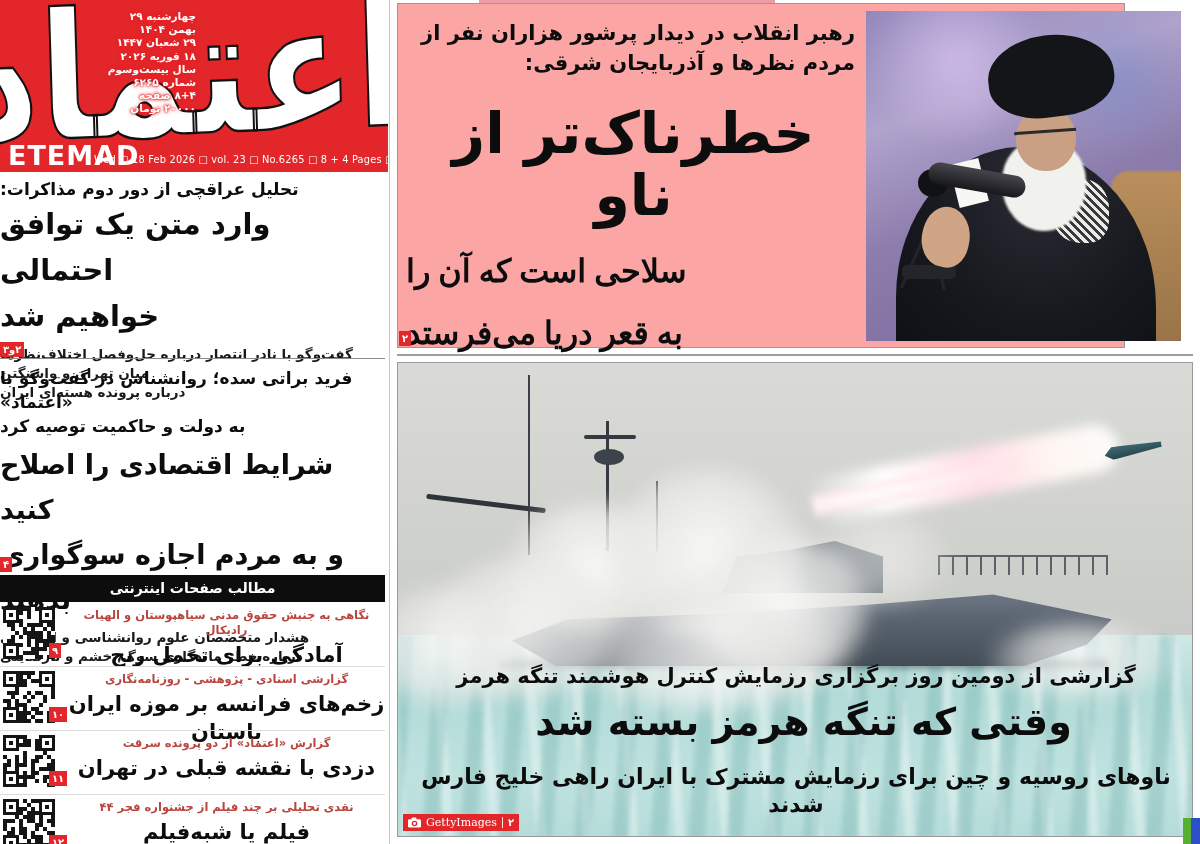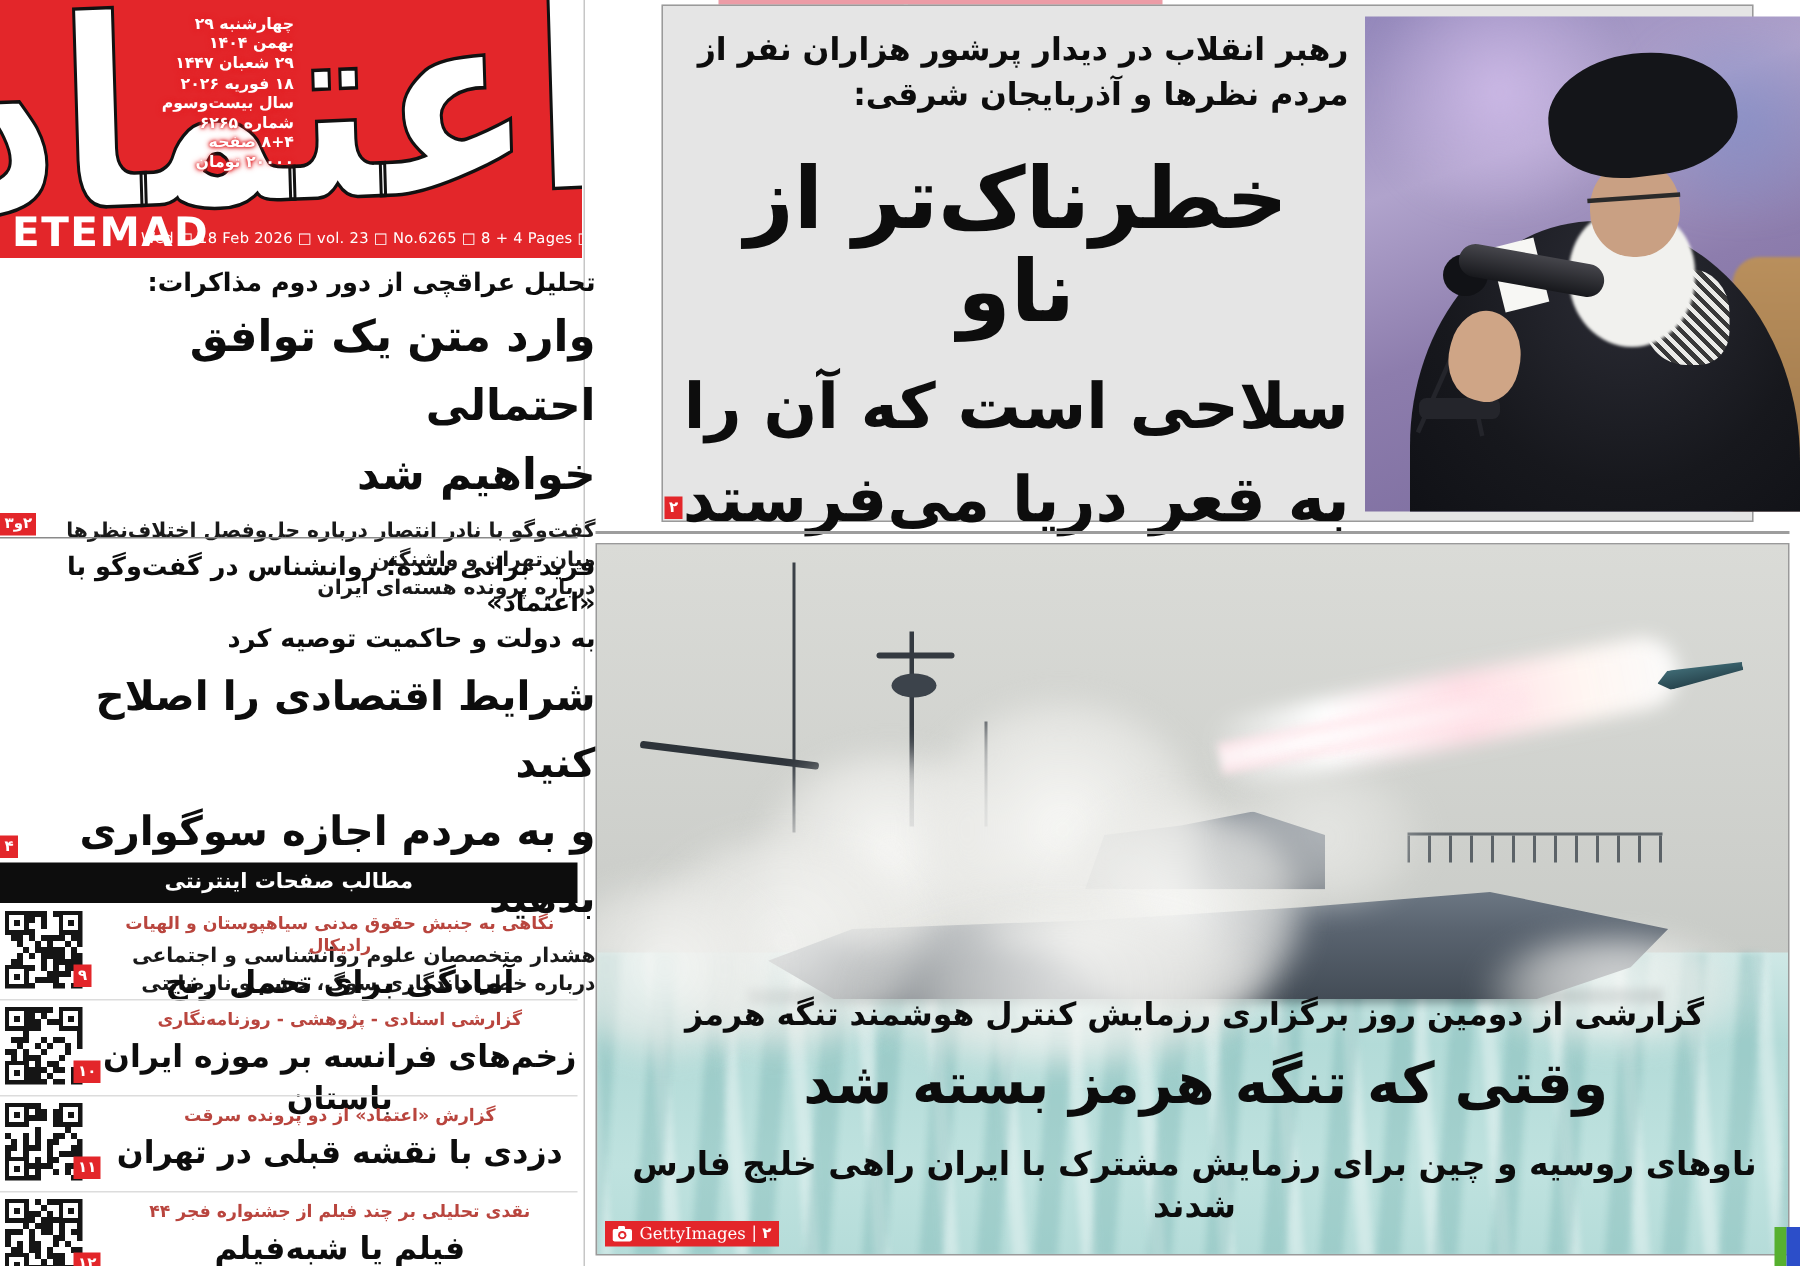--- a/index.html
+++ b/index.html
@@ -17,21 +17,21 @@
     -webkit-text-stroke:2px #111; transform:scaleY(1.18) rotate(-2deg); z-index:1; }
   .m-dates { position:absolute; left:100px; top:10px; width:96px; z-index:2;
     color:#fff; font-size:10.5px; font-weight:bold; line-height:13.2px; text-align:right;
     text-shadow:0 0 4px #e3262a,0 0 3px #e3262a,0 0 2px #e3262a; }
   .m-etemad { position:absolute; left:8px; bottom:1px; z-index:2; color:#fff;
     font-size:27px; font-weight:bold; letter-spacing:1px; }
   .m-info { position:absolute; left:94px; bottom:7px; z-index:2; color:#fff;
     font-size:9.8px; direction:ltr; letter-spacing:.2px; white-space:nowrap; }
   
   .col-divider { position:absolute; left:389px; top:0; width:1px; height:844px; background:#c6c6c6; }
-  .article { position:absolute; left:0; width:385px; text-align:right; color:#0d0d0d;margin-left:12px; }
+  .article { position:absolute; left:0; width:385px; text-align:left; color:#0d0d0d; }
   .a-kicker { font-size:17px; font-weight:bold; line-height:24px; }
   .a-headline { font-size:29px; font-weight:bold; line-height:46px; }
   .a2 .a-headline { font-size:27px; line-height:45px; }
   .a-deck { font-size:13.5px; font-weight:bold; line-height:19px; color:#1a1a1a; margin-top:6px; }
   .badge { position:absolute; background:#e3262a; color:#fff; font-size:10px;
     font-weight:bold; line-height:13px; padding:1px 3px; z-index:3; text-align:center; }
   .rule { position:absolute; background:#8a8a8a; }
   .black-bar { position:absolute; left:0; top:575px; width:385px; height:27px;
     background:#0d0d0d; color:#fff; font-size:14px; font-weight:bold;
     line-height:27px; text-align:center; }
@@ -45,25 +45,25 @@
   .w-headline { margin-left:68px; margin-top:3px; text-align:center;
     color:#0d0d0d; font-size:21px; font-weight:bold; line-height:28px; }
   .wsep { position:absolute; left:0; width:385px; height:1px; background:#dcdcdc; }
   
   .top-banner { position:absolute; left:479px; top:0; width:296px; height:13px;
     background:#ec9ca6; overflow:hidden; text-align:center; }
   .top-banner span { display:inline-block; margin-top:-7px; color:#fff;
     font-size:16px; font-weight:bold; line-height:22px; }
   
   .lead-block { position:absolute; left:397px; top:3px; width:728px; height:345px;
-    border:1px solid #9a9a9a; background:#e5e5e5;margin-left:44px; }
+    border:1px solid #9a9a9a; background:#fca5a5; }
   .lead-text { position:absolute; left:8px; top:14px; width:455px; color:#0d0d0d; }
   .lead-kicker { font-size:21px; font-weight:bold; line-height:30px; text-align:right; padding-right:6px; }
   .lead-h1 { font-size:57px; font-weight:bold; line-height:62px; text-align:center; margin-top:24px; }
-  .lead-deck { font-size:42px; font-weight:bold; line-height:62px; text-align:center; margin-top:14px; }
+  .lead-deck { font-size:32px; font-weight:bold; line-height:62px; text-align:left; margin-top:14px;font-family:Liberation Serif, serif; }
   .lead-photo { position:absolute; left:468px; top:7px; width:315px; height:330px;
     overflow:hidden; background:linear-gradient(160deg,#9488bb 0%,#b0a3cc 28%,#8d7dad 55%,#77689a 100%); }
   .lp-glow1 { position:absolute; left:-20px; top:-30px; width:220px; height:160px; border-radius:50%;
     background:radial-gradient(circle,rgba(210,190,235,.85),transparent 65%); filter:blur(8px); }
   .lp-glow2 { position:absolute; left:150px; top:10px; width:200px; height:120px; border-radius:50%;
     background:radial-gradient(circle,rgba(120,140,200,.6),transparent 65%); filter:blur(10px); }
   .lp-chair { position:absolute; left:245px; bottom:0; width:80px; height:170px;
     background:linear-gradient(180deg,#b98f5c,#9a7448); border-radius:18px 6px 0 0; filter:blur(1px); }
   .lp-robe { position:absolute; left:30px; bottom:-6px; width:260px; height:200px;
     background:radial-gradient(ellipse at 55% 20%,#2b2c35 0%,#17181d 60%,#101116 100%);

